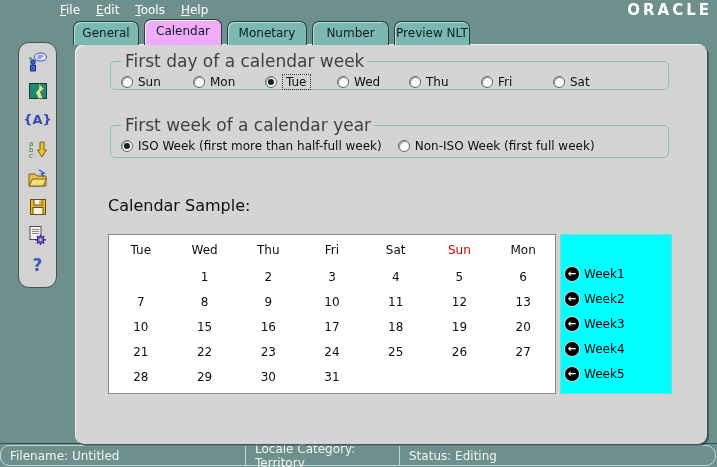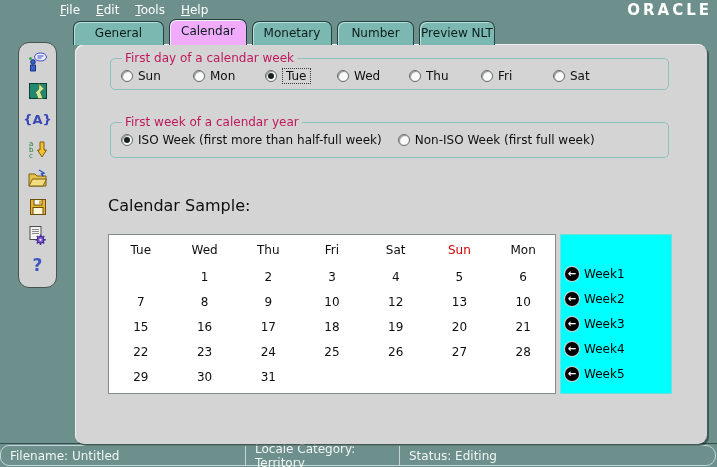--- a/index.html
+++ b/index.html
@@ -14,36 +14,36 @@
   .menu-items{display:flex;gap:16px;margin-left:60px;}
   .menu-item{display:inline-block;font-size:12px;color:#ffffff;cursor:default;}
   .menu-item::first-letter{text-decoration:underline;}
   .brand{position:absolute;right:5px;top:1px;font-size:15px;font-weight:bold;letter-spacing:3px;color:#ffffff;}
   
   .tabs{position:absolute;left:73px;top:19px;height:26px;display:flex;align-items:flex-end;z-index:3;}
   .tab{box-sizing:border-box;height:24px;line-height:22px;text-align:center;background:#7cb8b2;
        border:1px solid #23423f;border-bottom:none;border-radius:7px 7px 0 0;font-size:12px;color:#0c1d1b;
        margin-right:5px;box-shadow:inset 1px 1px 0 #bcdeda;cursor:default;}
   .tab.active{background:#f0abfc;height:26px;box-shadow:inset 1px 1px 0 #f0f0f0;}
-  .tab:nth-child(1){width:91px}.tab:nth-child(2){width:78px}.tab:nth-child(3){width:80px}
+  .tab:nth-child(1){width:66px}.tab:nth-child(2){width:78px}.tab:nth-child(3){width:80px}
   .tab:nth-child(4){width:77px}.tab:nth-child(5){width:76px}.tab:nth-child(6){width:79px}
   
   .panel{position:absolute;left:75px;top:44px;width:632px;height:400px;background:#d4d4d4;
          border-radius:9px;box-shadow:2px 2px 0 rgba(25,45,43,.55), inset 1px 1px 0 #efefef;z-index:2;}
   
   .sidebar{position:absolute;left:18px;top:42px;width:39px;height:246px;background:#d2d2d2;
            border:1px solid #47524f;border-radius:11px;box-sizing:border-box;z-index:2;
            display:flex;flex-direction:column;align-items:center;padding-top:8px;gap:8px;}
   .sicon{width:22px;height:21px;display:flex;align-items:center;justify-content:center;cursor:default;}
   .glyph-charset{font-size:13px;font-weight:bold;color:#3b49b8;}
   .glyph-help{font-size:17px;font-weight:bold;color:#3b56c0;}
   
   .grp{position:absolute;box-sizing:border-box;border:1px solid #8cc2bc;border-radius:5px;margin:0;
        padding:1px 0 0 10px;background:transparent;}
-  .grp legend{font-size:12px;color:#be185d;padding:0 3px;margin-left:1px;}
+  .grp legend{font-size:17px;color:#404040;padding:0 3px;margin-left:1px;}
   .grp1{left:35px;top:7px;width:559px;height:39px;}
   .grp2{left:35px;top:71px;width:559px;height:43px;}
   .radio-row{display:flex;align-items:center;height:20px;}
   .radio-item{display:flex;align-items:center;gap:5px;font-size:12px;color:#0e0e0e;cursor:default;}
   .grp1 .radio-item{width:72px;}
   .grp2 .radio-item{margin-right:16px;}
   .radio{width:12px;height:12px;border-radius:50%;background:#fbfbfb;border:1px solid #5d6b69;
          box-shadow:inset 1px 1px 1px rgba(0,0,0,.4);box-sizing:border-box;position:relative;flex:0 0 auto;}
   .radio.sel::after{content:"";position:absolute;left:2px;top:2px;width:6px;height:6px;border-radius:50%;background:#15211f;}
   .focus-box{border:1px dotted #3c3c3c;padding:0 3px;}
@@ -225,20 +225,21 @@
     <div class="cal-cell">2</div>
     <div class="cal-cell">3</div>
     <div class="cal-cell">4</div>
     <div class="cal-cell">5</div>
     <div class="cal-cell">6</div>
 
     <div class="cal-cell">7</div>
     <div class="cal-cell">8</div>
     <div class="cal-cell">9</div>
     <div class="cal-cell">10</div>
+    <div class="cal-cell">11</div>
     <div class="cal-cell">12</div>
     <div class="cal-cell">13</div>
 
     <div class="cal-cell">10</div>
     <div class="cal-cell">15</div>
     <div class="cal-cell">16</div>
     <div class="cal-cell">17</div>
     <div class="cal-cell">18</div>
     <div class="cal-cell">19</div>
     <div class="cal-cell">20</div>

